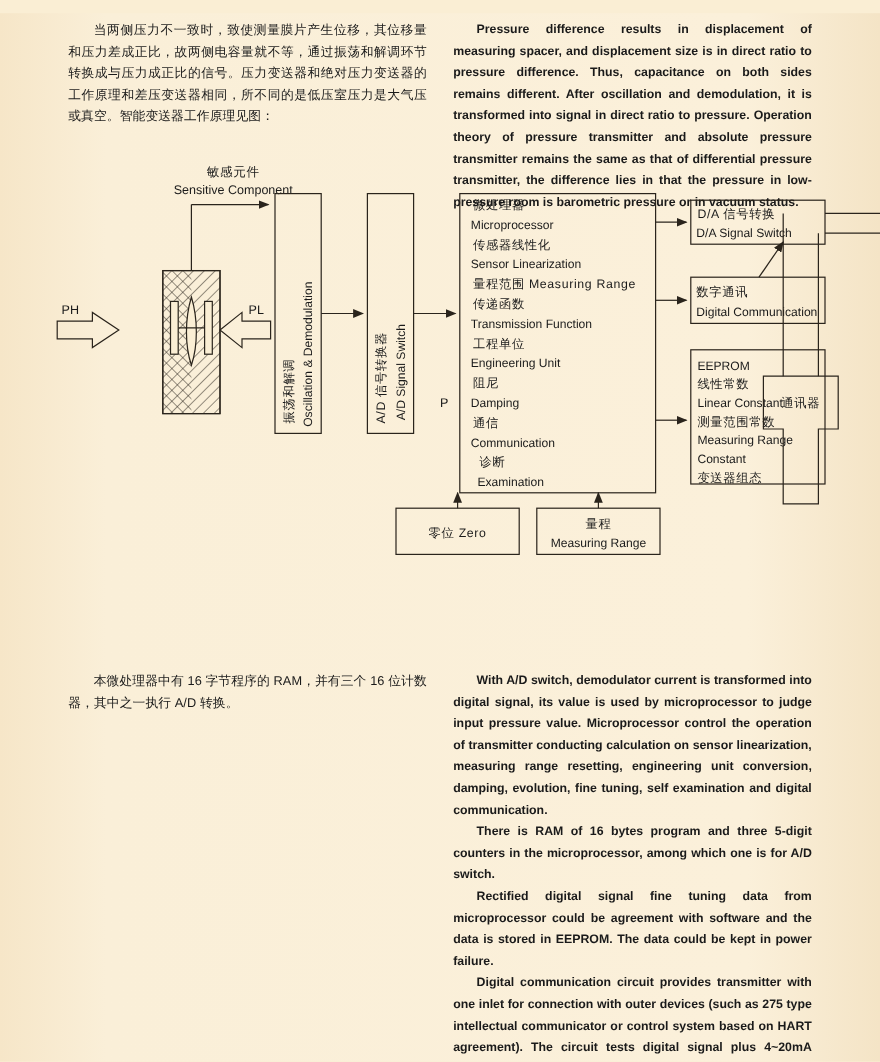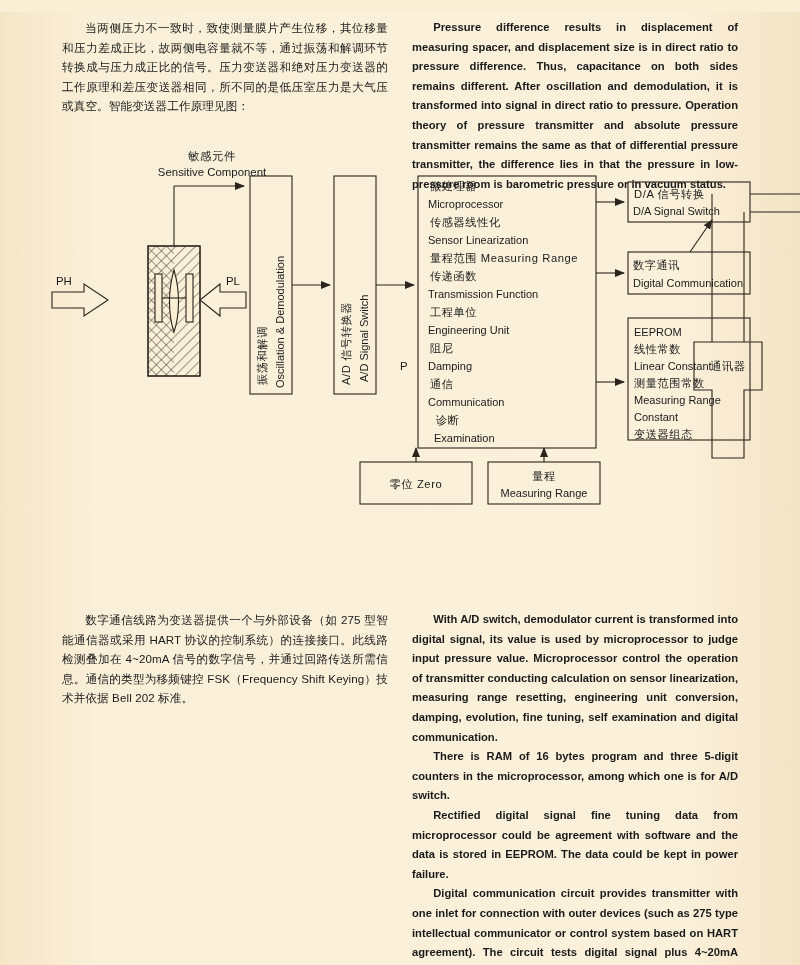--- a/index.html
+++ b/index.html
@@ -231,21 +231,21 @@
         <text class="bx" x="522" y="355" text-anchor="middle" stroke="none" fill="#1a1a1a">Measuring Range</text>
         <line x1="522" y1="320" x2="522" y2="306" marker-end="url(#arrow)"></line>
 
       </g>
     </svg>
   </div>
 
 
   <div class="cols" id="bottom-cols">
     <div class="col cn">
-      <p class="indent-cn">数字通信线路为变送器提供一个与外部设备（如 275 型智能通信器或采用 HART 协议的控制系统）的连接接口。此线路检测叠加在 4~20mA 信号的数字信号，并通过回路传送所需信息。通信的类型为移频键控 FSK（Frequency Shift Keying）技术并依据 Bell 202 标准。</p>
+      <p class="indent-cn">本微处理器中有 16 字节程序的 RAM，并有三个 16 位计数器，其中之一执行 A/D 转换。</p>
     </div>
     <div class="col en">
       <p class="indent-en">With A/D switch, demodulator current is transformed into digital signal, its value is used by microprocessor to judge input pressure value. Microprocessor control the operation of transmitter conducting calculation on sensor linearization, measuring range resetting, engineering unit conversion, damping, evolution, fine tuning, self examination and digital communication.</p>
       <p class="indent-en">There is RAM of 16 bytes program and three 5-digit counters in the microprocessor, among which one is for A/D switch.</p>
       <p class="indent-en">Rectified digital signal fine tuning data from microprocessor could be agreement with software and the data is stored in EEPROM. The data could be kept in power failure.</p>
       <p class="indent-en">Digital communication circuit provides transmitter with one inlet for connection with outer devices (such as 275 type intellectual communicator or control system based on HART agreement). The circuit tests digital signal plus 4~20mA signal and transmits necessary information through return circuit. The communication is based on FSK technology (Frequency Shift Keying) and Bell 202 requirements.</p>
     </div>
   </div>
 
 </div>

